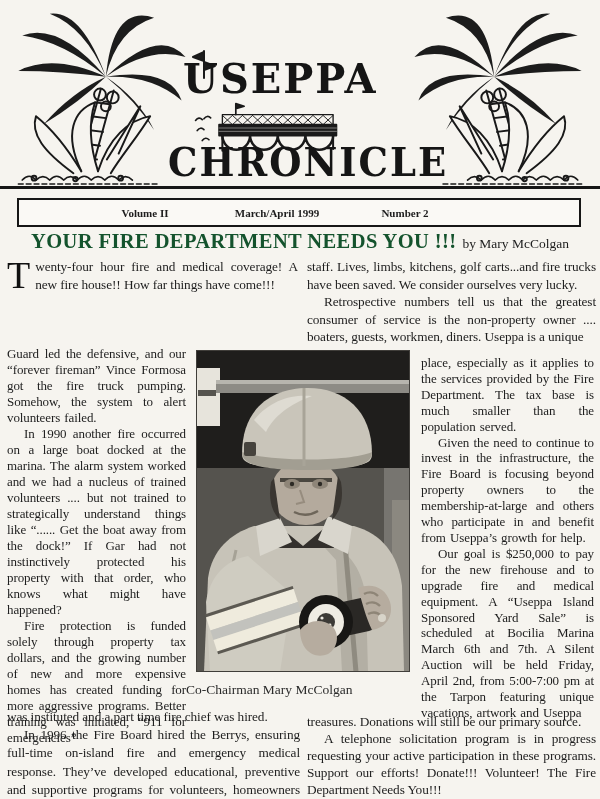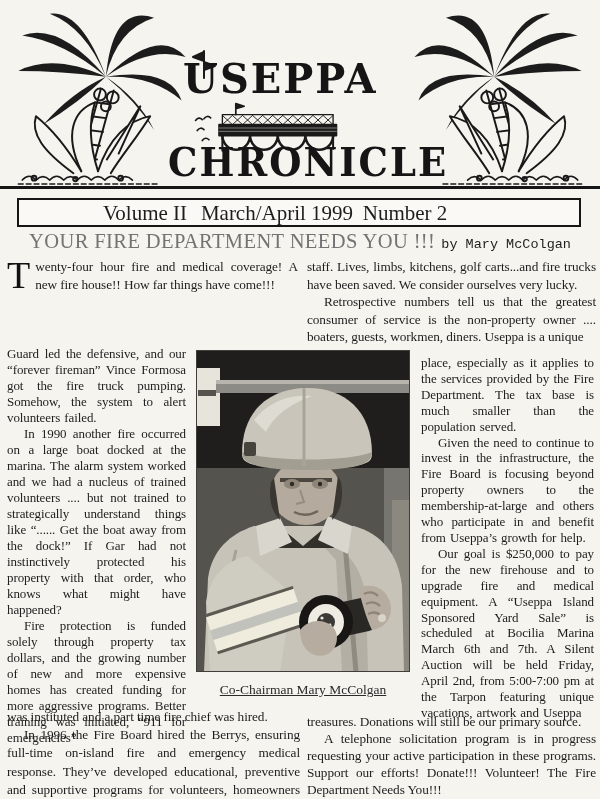--- a/index.html
+++ b/index.html
@@ -25,29 +25,29 @@
   .flag-svg{position:absolute; left:190px; top:48px; width:28px; height:34px;}
   .pier-svg{position:absolute; left:180px; top:102px; width:172px; height:52px;}
   .mast-rule{position:absolute; left:0; top:186px; width:600px; height:3px; background:#161616;}
   
   .issue-bar{
     position:absolute; left:17px; top:198px; width:560px; height:25px;
     border:2px solid #161616; background:#faf9f5;
   }
   .issue-bar span{
     position:absolute; top:50%; transform:translate(-50%,-50%);
-    font-size:21px; white-space:nowrap;
+    font-size:11px; white-space:nowrap;font-weight:bold;
   }
   .issue-bar .vol{left:126px;}
   .issue-bar .date{left:258px;}
   .issue-bar .num{left:386px;text-align:right;}
   
   .headline{position:absolute; left:0; top:230px; width:600px; text-align:center; white-space:nowrap;}
-  .headline .big{font-size:20.5px; font-weight:400; letter-spacing:.4px; color:#737373;}
-  .headline .by{font-size:13.5px; margin-left:6px;font-family:Liberation Mono, monospace;}
+  .headline .big{font-size:20.5px; font-weight:700; letter-spacing:.4px; color:#14532d;}
+  .headline .by{font-size:13.5px; margin-left:6px;}
   
   .tb{position:absolute; text-align:justify; color:#1d1d1d;}
   .tb p{margin:0; padding:0;}
   .tb p.ind{text-indent:17px;}
   .full{font-size:13.3px; line-height:17.6px; letter-spacing:-0.1px;}
   .narrow{font-size:13px; line-height:16px; letter-spacing:-0.1px; word-spacing:1px;}
   .lt{left:7px;  top:258px; width:291px;}
   .ln{left:7px;  top:346px; width:179px;}
   .lb{left:7px;  top:708px; width:293px; line-height:18.2px;}
   .rt{left:307px; top:258px; width:289px;}
@@ -55,21 +55,21 @@
   .rb{left:307px; top:713px; width:289px; line-height:17px;}
   .dropcap{
     float:left; font-size:38px; line-height:30px; font-weight:400;
     margin:2px 5px 0 0; color:#111;
   }
   
   .photo{position:absolute; left:196px; top:350px; width:214px; height:322px; background:#9a9892;}
   .photo svg{display:block; width:100%; height:100%;}
   .caption{
     position:absolute; left:186px; top:682px; width:234px;
-    text-align:center; font-size:13.5px; color:#2a2a2a;text-decoration:underline;
+    font-size:13.5px; color:#2a2a2a;
   }
   
   .ink{stroke:#191919; fill:none; stroke-width:2; stroke-linecap:round; stroke-linejoin:round;}
 </style>
 </head>
 <body>
 
 <div class="page">
 
   <div>

